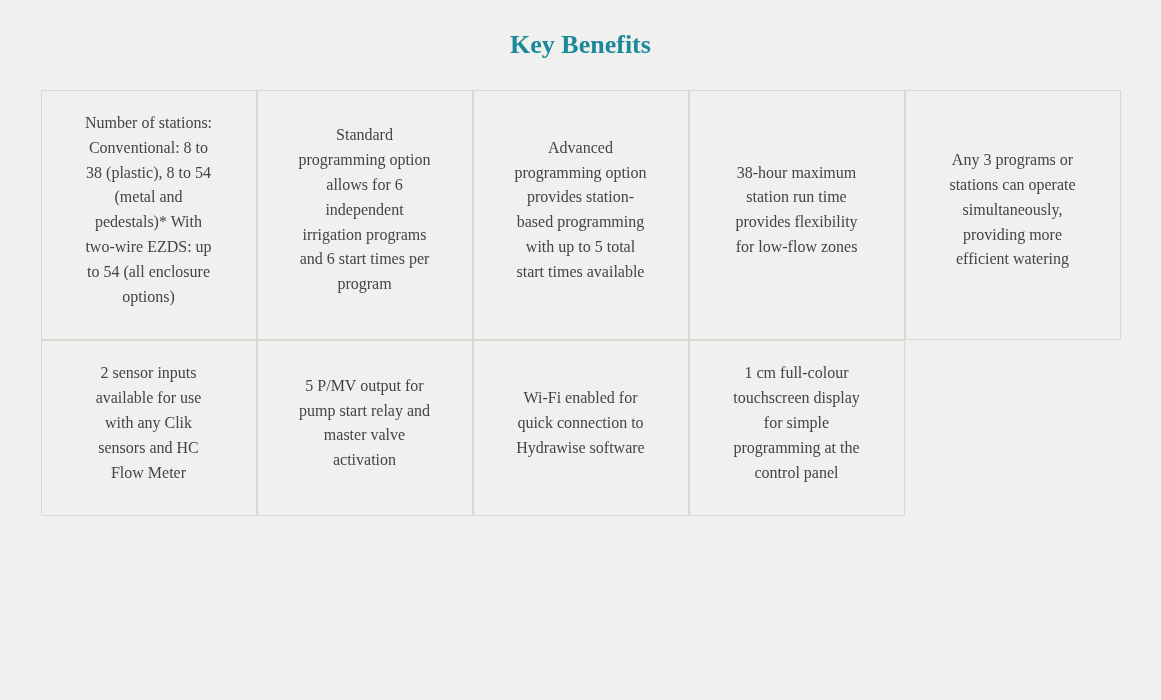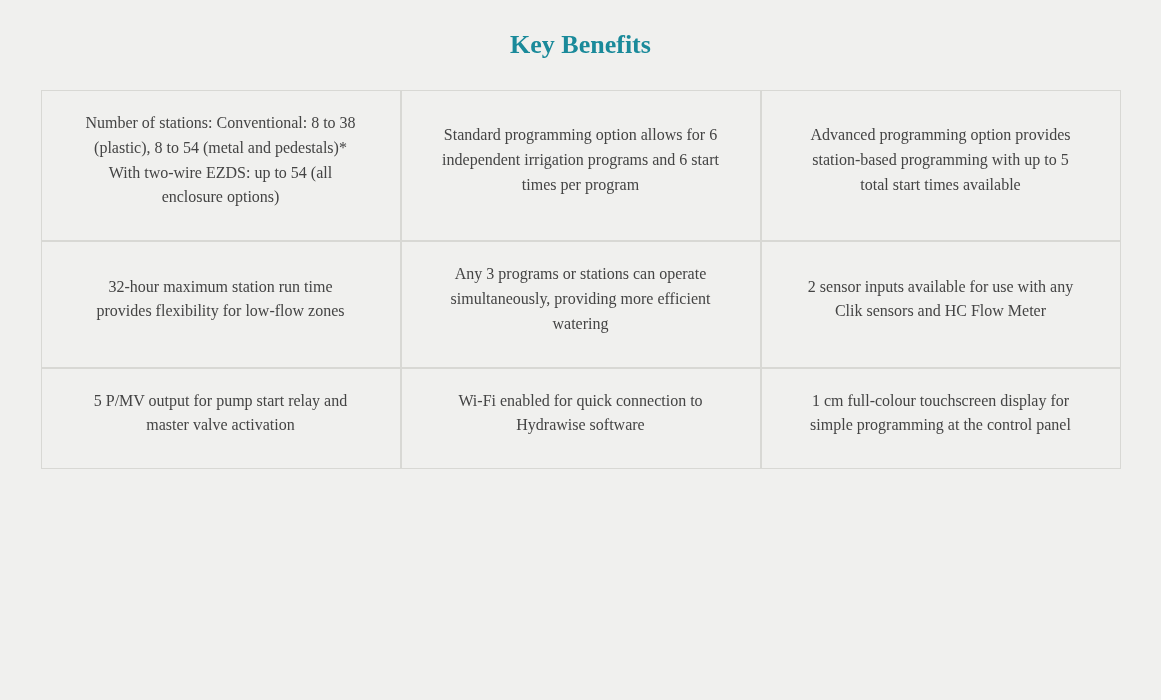--- a/index.html
+++ b/index.html
@@ -22,21 +22,21 @@
     .page-title {
       font-size: 26px;
       font-weight: bold;
       color: #1a8a9a;
       margin-bottom: 30px;
       text-align: center;
     }
 
     .grid {
       display: grid;
-      grid-template-columns: 1fr 1fr 1fr;
+      grid-template-columns: 1fr 1fr 1fr 1fr 1fr;
       grid-template-rows: auto auto auto;
       width: 100%;
       max-width: 1080px;
       gap: 0;
     }
 
     .cell {
       padding: 20px 40px 30px 40px;
       text-align: center;
       border: 1px solid #d8d8d4;
@@ -63,21 +63,21 @@
     <p>Number of stations: Conventional: 8 to 38 (plastic), 8 to 54 (metal and pedestals)* With two-wire EZDS: up to 54 (all enclosure options)</p>
   </div>
   <div class="cell">
     <p>Standard programming option allows for 6 independent irrigation programs and 6 start times per program</p>
   </div>
   <div class="cell">
     <p>Advanced programming option provides station-based programming with up to 5 total start times available</p>
   </div>
 
   <div class="cell">
-    <p>32-hour maximum station run time provides flexibility for low-flow zones</p>
+    <p>38-hour maximum station run time provides flexibility for low-flow zones</p>
   </div>
   <div class="cell">
     <p>Any 3 programs or stations can operate simultaneously, providing more efficient watering</p>
   </div>
   <div class="cell">
     <p>2 sensor inputs available for use with any Clik sensors and HC Flow Meter</p>
   </div>
 
   <div class="cell">
     <p>5 P/MV output for pump start relay and master valve activation</p>

